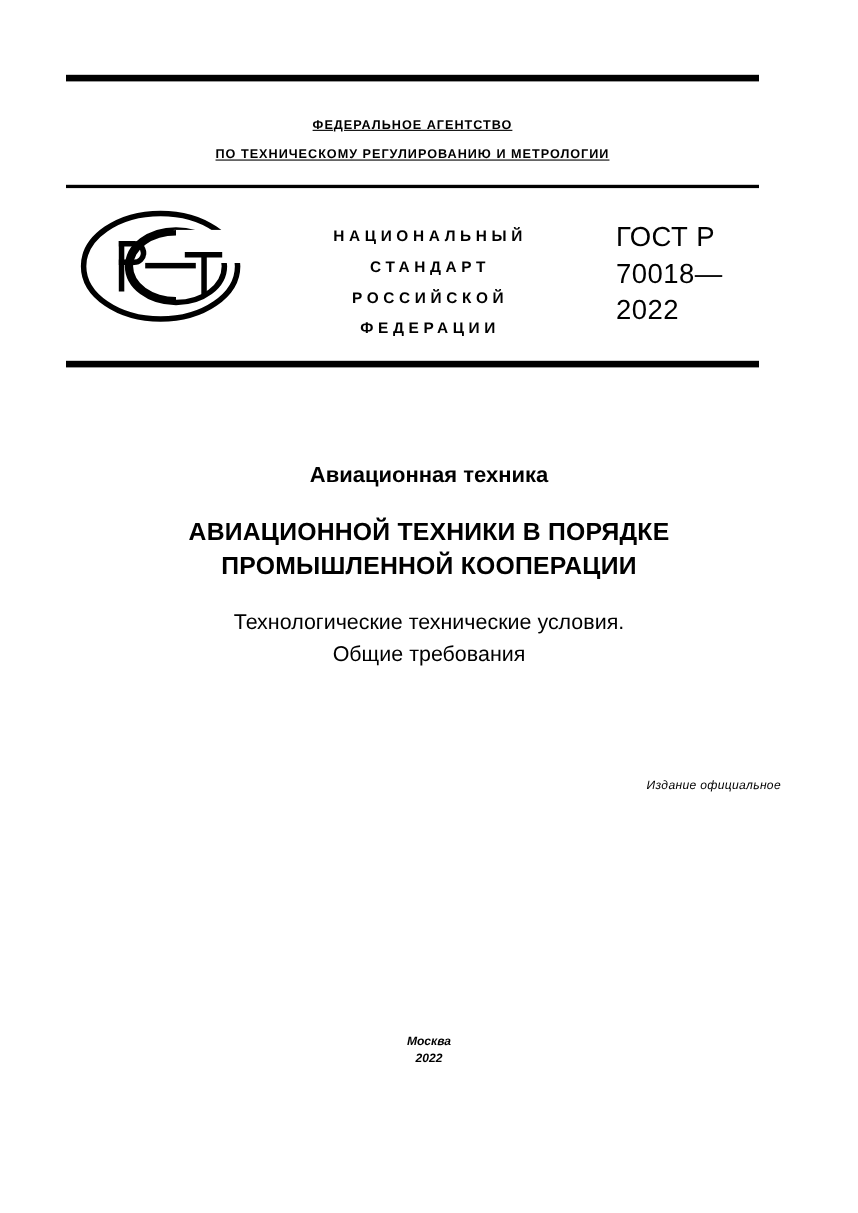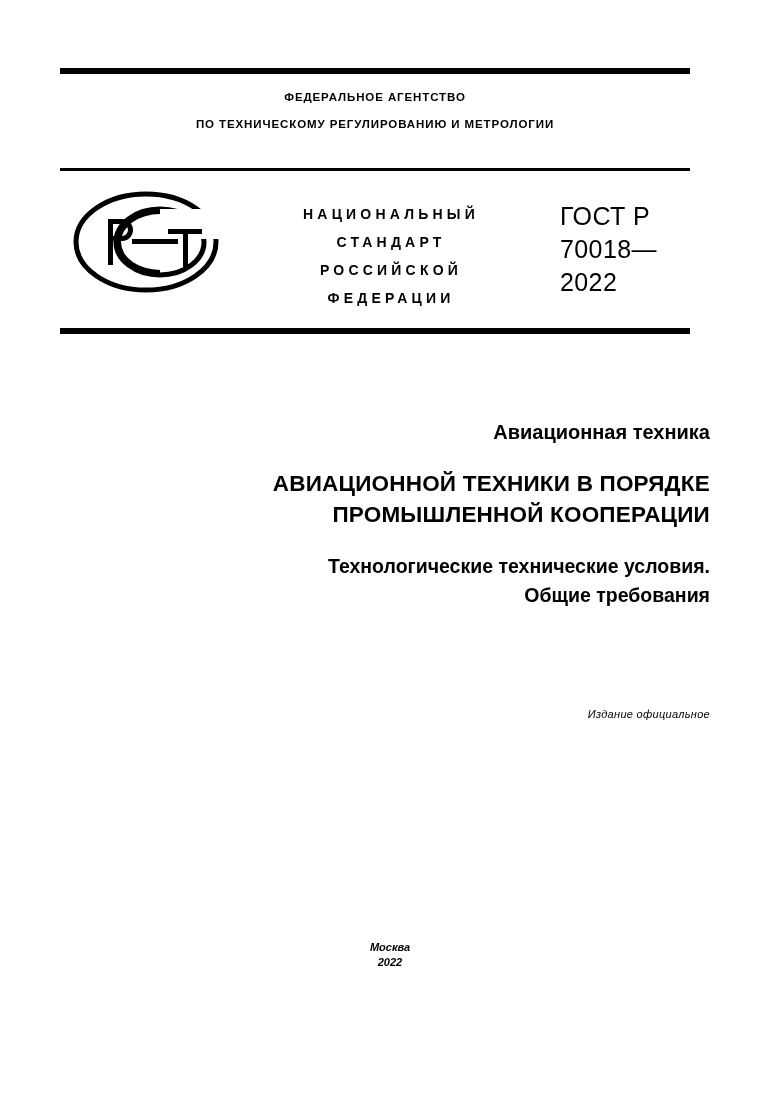--- a/index.html
+++ b/index.html
@@ -30,22 +30,23 @@
   }
   .rule-top    { top: 68px;  height: 6px; }
   .rule-mid    { top: 168px; height: 3px; }
   .rule-bottom { top: 328px; height: 6px; }
 
   
   .agency {
     position: absolute;
     left: 60px;
     width: 630px;
-    top: 84px;
-    text-align: center;
+    top: 101px;
+    text-align: center;
+    text-decoration: underline;
   }
   .agency-line {
     font-size: 11.5px;
     font-weight: bold;
     letter-spacing: 0.9px;
     line-height: 27px;
     white-space: nowrap;
   }
 
   
@@ -89,37 +90,37 @@
     letter-spacing: 0.4px;
     white-space: nowrap;
   }
 
   
   .titles {
     position: absolute;
     left: 70px;
     width: 640px;
     top: 418px;
-    text-align: right;
+    text-align: center;
   }
   .t-small {
     font-size: 20px;
     font-weight: bold;
     line-height: 28px;
     margin-bottom: 22px;
   }
   .t-main {
     font-size: 22.5px;
     font-weight: bold;
     line-height: 31px;
     letter-spacing: 0.2px;
   }
   .t-sub {
     font-size: 19.5px;
-    font-weight: bold;
+    font-weight: normal;
     line-height: 29px;
     margin-top: 22px;
   }
 
   
   .official {
     position: absolute;
     left: 70px;
     width: 640px;
     top: 708px;

